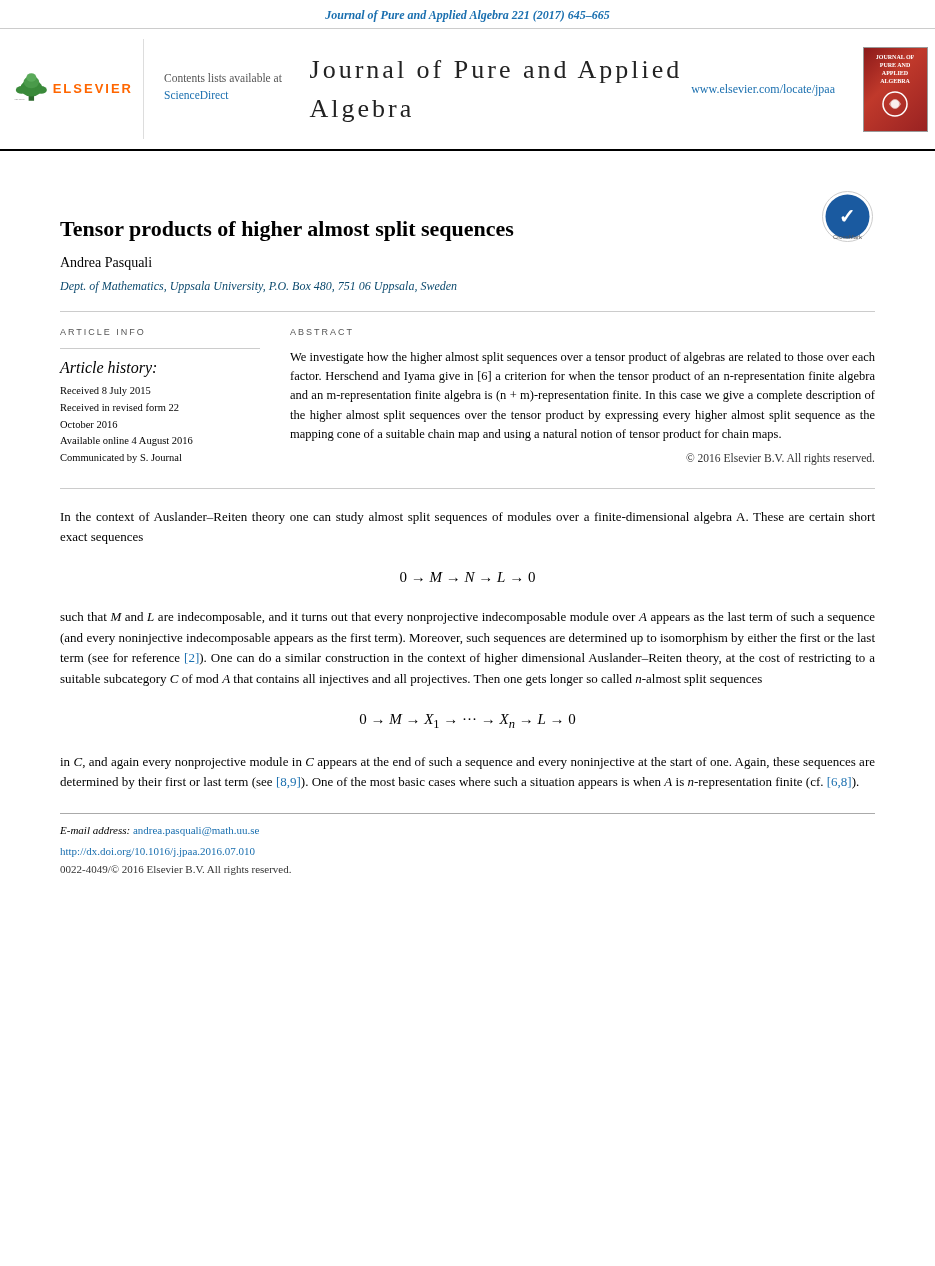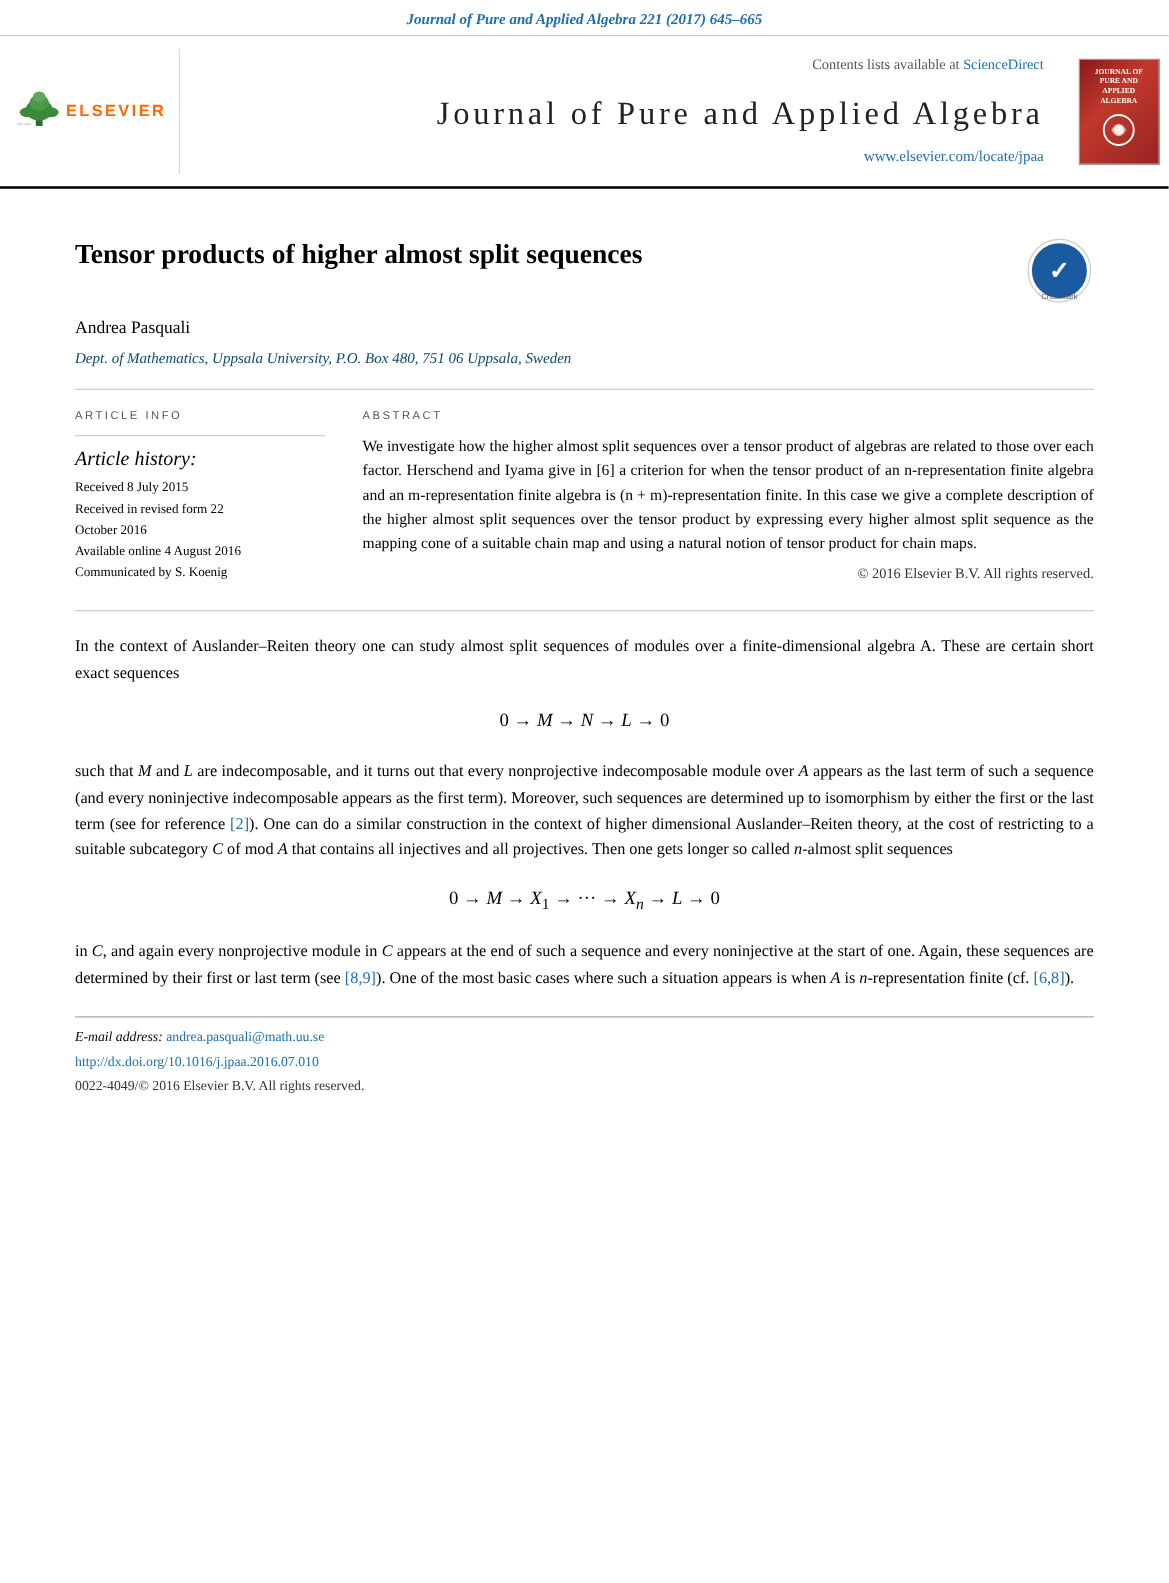--- a/index.html
+++ b/index.html
@@ -43,22 +43,22 @@
     .elsevier-label {
       color: #ff6600;
       font-size: 13px;
       font-weight: bold;
       letter-spacing: 2px;
       font-family: Arial, sans-serif;
     }
     .journal-center {
       flex: 1;
       display: flex;
-      flex-direction: column;
-      align-items: flex-end;
+      flex-direction: row;
+      align-items: center;
       justify-content: center;
       padding: 5px 20px;
     }
     .contents-line {
       font-size: 11.5px;
       color: #555;
       margin-bottom: 4px;
     }
     .journal-title-main {
       font-size: 26px;
@@ -102,21 +102,21 @@
     .cover-decoration {
       width: 40px;
       height: 35px;
       margin-top: 3px;
     }
     .main-content {
       padding: 20px 60px 20px 60px;
     }
     .article-title-section {
       display: flex;
-      align-items: flex-start;
+      align-items: flex-end;
       margin-bottom: 8px;
     }
     .article-title {
       font-size: 22px;
       font-weight: bold;
       font-family: 'Times New Roman', serif;
       flex: 1;
       line-height: 1.3;
     }
     .crossmark {
@@ -306,21 +306,21 @@
   <div class="article-info-abstract">
 
     <div class="article-info">
       <div class="article-info-label">ARTICLE   INFO</div>
       <div class="info-dates">
         <div class="info-section-title">Article history:</div>
         <div>Received 8 July 2015</div>
         <div>Received in revised form 22</div>
         <div>October 2016</div>
         <div>Available online 4 August 2016</div>
-        <div>Communicated by S. Koenig</div>
+        <div>Communicated by S. Journal</div>
       </div>
     </div>
 
     <div class="abstract-section">
       <div class="abstract-label">ABSTRACT</div>
       <div class="abstract-text">We investigate how the higher almost split sequences over a tensor product of algebras are related to those over each factor. Herschend and Iyama give in [6] a criterion for when the tensor product of an n-representation finite algebra and an m-representation finite algebra is (n + m)-representation finite. In this case we give a complete description of the higher almost split sequences over the tensor product by expressing every higher almost split sequence as the mapping cone of a suitable chain map and using a natural notion of tensor product for chain maps.</div>
       <div class="copyright-line">© 2016 Elsevier B.V. All rights reserved.</div>
     </div>
   </div>
 

